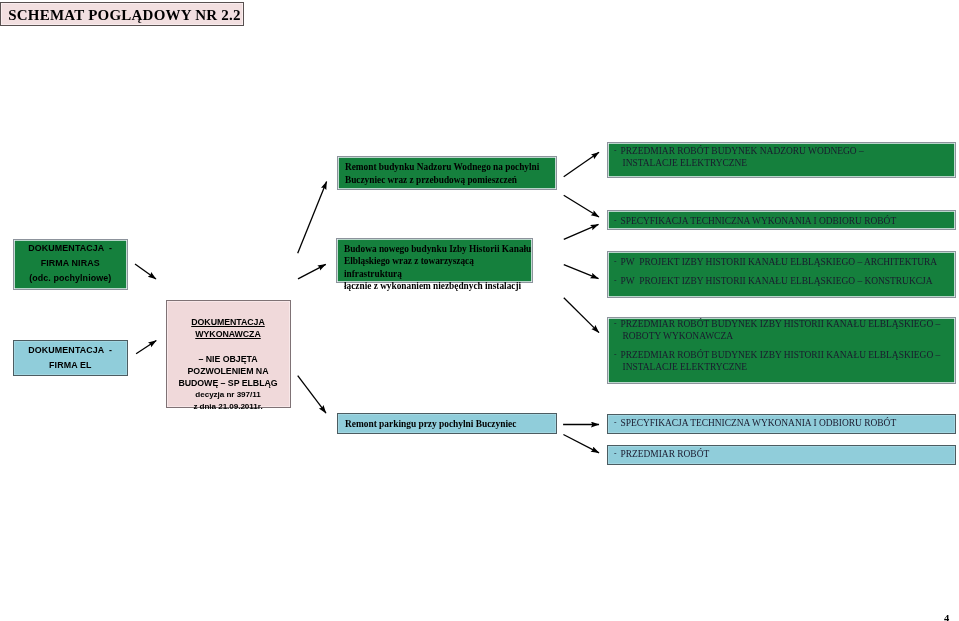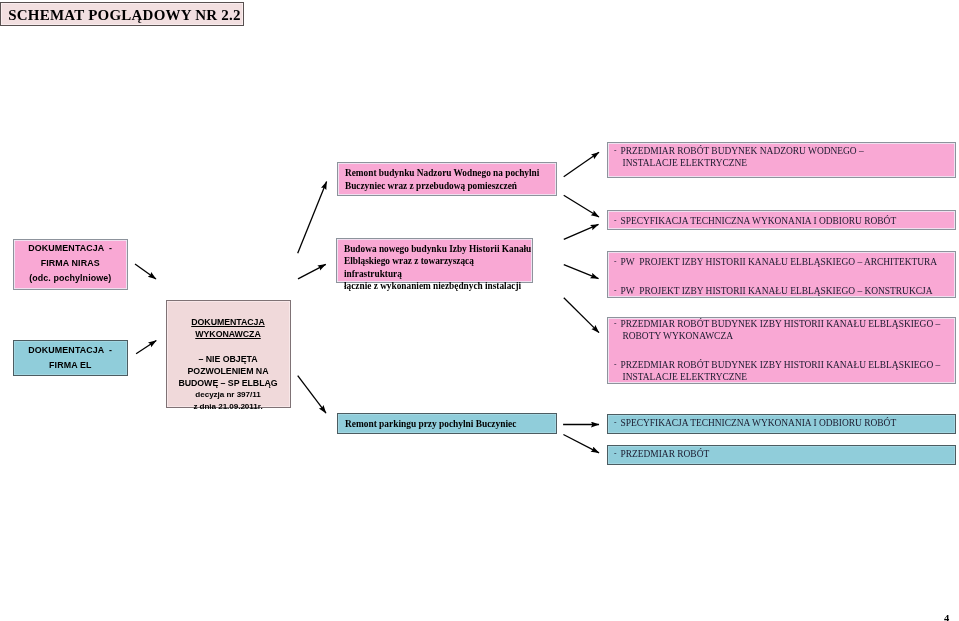--- a/index.html
+++ b/index.html
@@ -7,21 +7,21 @@
   body{width:959px;height:621px;position:relative;overflow:hidden;
        font-family:"Liberation Serif", serif;color:#000;}
   .abs{position:absolute;box-sizing:border-box;}
   
   #title-box{left:0px;top:2px;width:244px;height:24px;
     background:#f2dfe0;border:1.4px solid #585050;box-shadow:inset 0 0 0 0.8px #faf0f1;
     display:flex;align-items:center;}
   #title-text{font-family:"Liberation Serif", serif;font-weight:bold;
     font-size:15px;letter-spacing:0.22px;padding-left:7.2px;padding-top:2.5px;color:#000;white-space:nowrap;}
   
-  .bluebox{background:#f9a8d4;border:1.1px solid #8d939c;box-shadow:inset 0 0 0 0.8px #edf1f7;}
+  .bluebox{background:#15803d;border:1.1px solid #8d939c;box-shadow:inset 0 0 0 0.8px #edf1f7;}
   .tealbox{background:#90cdda;border:1.1px solid #4c5c61;box-shadow:inset 0 0 0 0.8px #a8d9e3;}
   .pinkbox{background:#f0d9da;border:1.1px solid #7f7275;box-shadow:inset 0 0 0 0.8px #faeced;}
   svg.arrows{position:absolute;left:0;top:0;width:959px;height:621px;pointer-events:none;}
   #pageno{position:absolute;left:944px;top:612.5px;font-family:"Liberation Serif",serif;
     font-weight:bold;font-size:10.5px;line-height:11px;}
 
   
   #box-niras,#box-el{white-space:pre;font-family:"Liberation Sans",sans-serif;font-weight:bold;
     font-size:8.9px;text-align:center;display:flex;flex-direction:column;
     justify-content:center;line-height:14.6px;color:#000;letter-spacing:.1px;}
@@ -32,32 +32,32 @@
   #box-wykonawcza{left:165.5px;top:252px;width:125px;height:108px;
     font-family:"Liberation Sans",sans-serif;font-weight:bold;font-size:8.8px;
     text-align:center;line-height:12px;padding-top:15px;color:#000;letter-spacing:-0.05px;margin-top:48px;}
   #box-wykonawcza .u{text-decoration:underline;text-underline-offset:0.6px;}
   #box-wykonawcza .gap{height:13px;}
   #box-wykonawcza .sm{font-size:8.1px;line-height:11.6px;}
 
   
   .task{font-family:"Liberation Serif",serif;font-weight:bold;font-size:9.3px;
     line-height:12.6px;padding:4px 0 0 7px;color:#000;}
-  #box-remont-nadzor{left:337px;top:162px;width:220px;height:34px;}
+  #box-remont-nadzor{left:337px;top:156px;width:220px;height:34px;}
   #box-budowa-izba{left:336px;top:237.5px;width:197px;height:45px;}
   #box-remont-parking{left:337px;top:413px;width:220px;height:21px;
     padding-top:4px;font-size:9.4px;}
 
   
   .out{font-family:"Liberation Serif",serif;font-size:9.45px;letter-spacing:-0.012px;line-height:12px;
     padding:4px 0 0 6px;color:#1a1a2e;}
   .out .li{white-space:pre;}
   .out .bl{display:inline-block;width:6.5px;font-size:7.5px;vertical-align:1px;}
   .out .ind{padding-left:8.5px;}
-  .out .sp{margin-top:17px;}
+  .out .sp{margin-top:7px;}
   #box-przedmiar-nadzor{left:607px;top:142px;width:349px;height:36px;padding-top:2px;}
   #box-spec-nadzor{left:607px;top:210px;width:349px;height:20px;padding-top:4px;}
   #box-pw-izba{left:607px;top:251px;width:349px;height:47px;}
   #box-przedmiar-izba{left:607px;top:317px;width:349px;height:67px;padding-top:0;}
   #box-spec-parking{left:607px;top:414px;width:349px;height:20px;padding-top:2px;}
   #box-przedmiar-parking{left:607px;top:445px;width:349px;height:20px;padding-top:2px;}
 </style>
 </head>
 <body>
 

